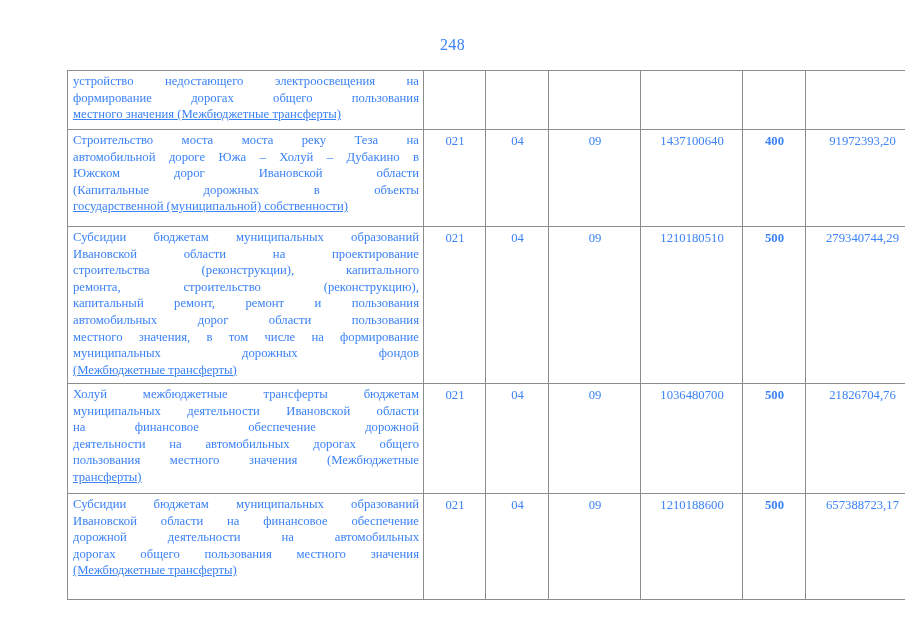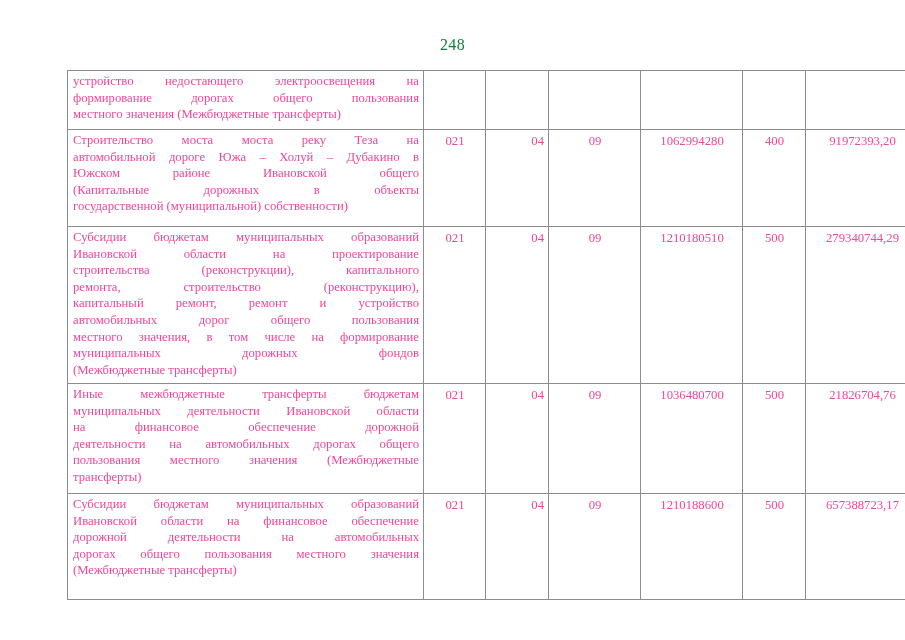--- a/index.html
+++ b/index.html
@@ -22,54 +22,55 @@
     background: #ffffff;
   }
   .page-number {
     position: absolute;
     top: 36px;
     left: 0;
     width: 905px;
     text-align: center;
     font-size: 16px;
     letter-spacing: 0.3px;
-    color: #15803d;
+    color: #3b82f6;
   }
   .doc-table {
     position: absolute;
     left: 67px;
     top: 70px;
     width: 781px;
     border-collapse: collapse;
     table-layout: fixed;
   }
   .doc-table td {
     border: 1px solid #8c8c8c;
     vertical-align: top;
     padding: 2px 4px 2px 5px;
     font-size: 12.7px;
     line-height: 16.6px;
-    color: #ec4899;
+    color: #3b82f6;
   }
   .col-name   { width: 346px; text-align: justify; text-align-last: justify; hyphens: none; }
   .col-vedom  { width: 52px;  text-align: center; }
-  .col-razdel { width: 53px;  text-align: right; }
+  .col-razdel { width: 53px;  text-align: center; }
   .col-podraz { width: 82px;  text-align: center; }
   .col-target { width: 92px;  text-align: center; }
-  .col-vid    { width: 53px;  text-align: center; }
+  .col-vid    { width: 53px;  text-align: center; font-weight: bold; }
   .col-sum    { width: 103px; text-align: center; }
 
   .col-name p {
     margin: 0;
     text-align: justify;
     text-align-last: justify;
   }
   .col-name p.last-line,
   .col-name p:last-child {
     text-align-last: left;
+    text-decoration: underline;
   }
   .num {
     display: block;
     padding-top: 1px;
   }
   .r1 td { height: 54px; }
   .r2 td { height: 92px; }
   .r3 td { height: 152px; }
   .r4 td { height: 105px; }
   .r5 td { height: 101px; }
@@ -110,54 +111,54 @@
         <td class="col-sum">
             <span class="num"></span>
           </td>
       </tr>
 
       <tr class="r2">
         <td class="col-name">
           <div>
               <p>Строительство моста моста реку Теза на</p>
               <p>автомобильной дороге Южа – Холуй – Дубакино в</p>
-              <p>Южском районе Ивановской общего</p>
+              <p>Южском дорог Ивановской области</p>
               <p>(Капитальные дорожных в объекты</p>
               <p class="last-line">государственной (муниципальной) собственности)</p>
             </div>
         </td>
         <td class="col-vedom">
             <span class="num">021</span>
           </td>
         <td class="col-razdel">
             <span class="num">04</span>
           </td>
         <td class="col-podraz">
             <span class="num">09</span>
           </td>
         <td class="col-target">
-            <span class="num">1062994280</span>
+            <span class="num">1437100640</span>
           </td>
         <td class="col-vid">
             <span class="num">400</span>
           </td>
         <td class="col-sum">
             <span class="num">91972393,20</span>
           </td>
       </tr>
 
       <tr class="r3">
         <td class="col-name">
           <div>
               <p>Субсидии бюджетам муниципальных образований</p>
               <p>Ивановской области на проектирование</p>
               <p>строительства (реконструкции), капитального</p>
               <p>ремонта, строительство (реконструкцию),</p>
-              <p>капитальный ремонт, ремонт и устройство</p>
-              <p>автомобильных дорог общего пользования</p>
+              <p>капитальный ремонт, ремонт и пользования</p>
+              <p>автомобильных дорог области пользования</p>
               <p>местного значения, в том числе на формирование</p>
               <p>муниципальных дорожных фондов</p>
               <p class="last-line">(Межбюджетные трансферты)</p>
             </div>
         </td>
         <td class="col-vedom">
             <span class="num">021</span>
           </td>
         <td class="col-razdel">
             <span class="num">04</span>
@@ -172,21 +173,21 @@
             <span class="num">500</span>
           </td>
         <td class="col-sum">
             <span class="num">279340744,29</span>
           </td>
       </tr>
 
       <tr class="r4">
         <td class="col-name">
           <div>
-              <p>Иные межбюджетные трансферты бюджетам</p>
+              <p>Холуй межбюджетные трансферты бюджетам</p>
               <p>муниципальных деятельности Ивановской области</p>
               <p>на финансовое обеспечение дорожной</p>
               <p>деятельности на автомобильных дорогах общего</p>
               <p>пользования местного значения (Межбюджетные</p>
               <p class="last-line">трансферты)</p>
             </div>
         </td>
         <td class="col-vedom">
             <span class="num">021</span>
           </td>

